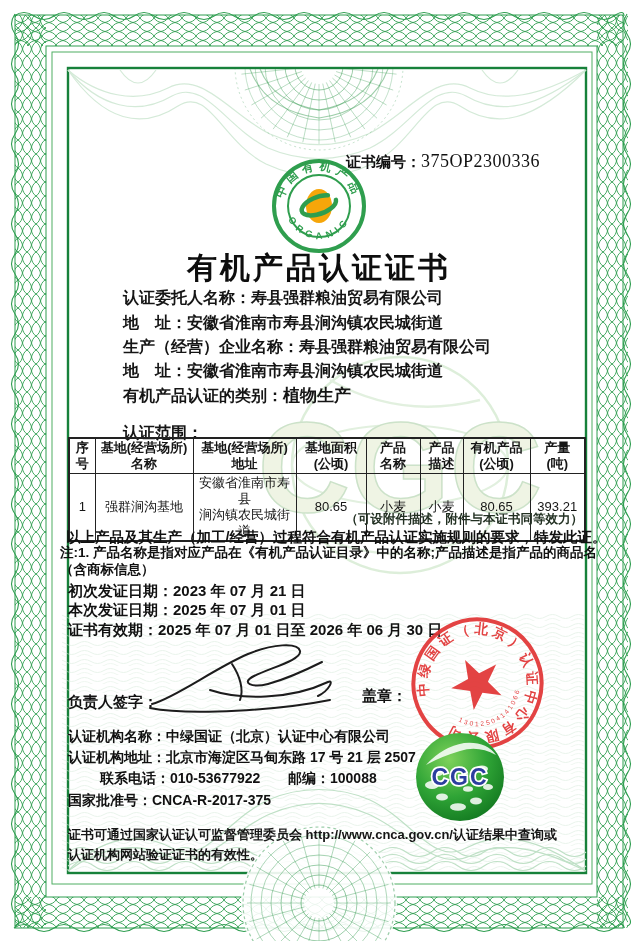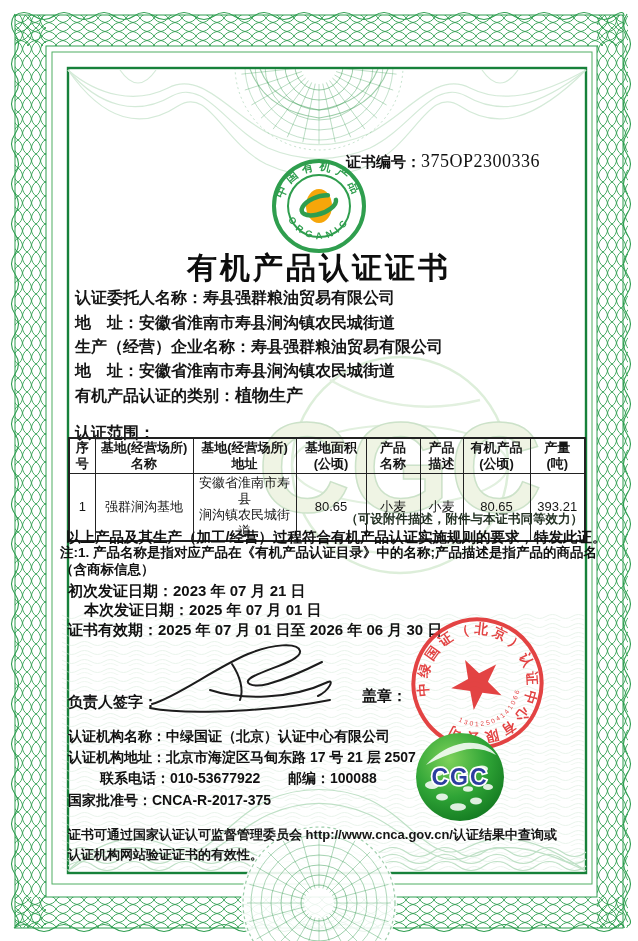--- a/index.html
+++ b/index.html
@@ -4,21 +4,21 @@
 <style>
   html,body{margin:0;padding:0;background:#fff;}
   .page{position:relative;width:638px;height:941px;background:#ffffff;overflow:hidden;
         font-family:"Liberation Sans",sans-serif;}
   .abs{position:absolute;}
   svg{display:block;}
   .bgdeco{position:absolute;left:0;top:0;z-index:0;}
   .content{position:absolute;left:0;top:0;width:638px;height:941px;z-index:1;}
   .overlay{position:absolute;z-index:2;}
   .line{position:absolute;white-space:nowrap;font-weight:bold;color:#151515;font-size:16px;}
-  .line .lbl{font-weight:bold;}
+  .line .lbl{font-weight:bold;margin-left:48px;}
   .kai{font-family:"Liberation Serif",serif;font-weight:600;}
   .certno{position:absolute;left:346px;top:151px;white-space:nowrap;}
   .certno .lbl{font-size:15px;font-weight:bold;color:#111;}
   .certno .num{font-size:18px;font-family:"Liberation Serif",serif;color:#111;letter-spacing:0.5px;}
   .title{position:absolute;left:0;right:0;top:248px;text-align:center;font-size:30px;
          font-weight:bold;color:#0d0d0d;letter-spacing:3px;}
   .scopetable{position:absolute;left:68px;top:437px;width:516px;border-collapse:collapse;
               table-layout:fixed;background:transparent;}
   .scopetable th,.scopetable td{border:1px solid #222;text-align:center;vertical-align:middle;
               font-size:13px;color:#151515;padding:1px 0;white-space:pre-line;line-height:16px;}
@@ -259,21 +259,21 @@
       </table>
 
     <div class="attach">（可设附件描述，附件与本证书同等效力）</div>
     <div class="concl">以上产品及其生产（加工/经营）过程符合有机产品认证实施规则的要求，特发此证。</div>
     <div class="note">注:1. 产品名称是指对应产品在《有机产品认证目录》中的名称;产品描述是指产品的商品名</div>
     <div class="note2">（含商标信息）</div>
 
     <div class="dateline" style="top:582px;">
       <span>初次发证日期：</span><span>2023 年 07 月 21 日</span>
     </div>
-    <div class="dateline" style="top:601px;margin-left:16px;">
+    <div class="dateline" style="top:601px;">
       <span>本次发证日期：</span><span>2025 年 07 月 01 日</span>
     </div>
     <div class="dateline" style="top:621px;">
       <span>证书有效期：</span><span>2025 年 07 月 01 日至 2026 年 06 月 30 日</span>
     </div>
 
     <div class="small" style="left:68px;top:693px;font-size:15px;">负责人签字：</div>
     <div class="small" style="left:362px;top:687px;font-size:15px;">盖章：</div>
 
     <div class="small" style="left:68px;top:728px;">

